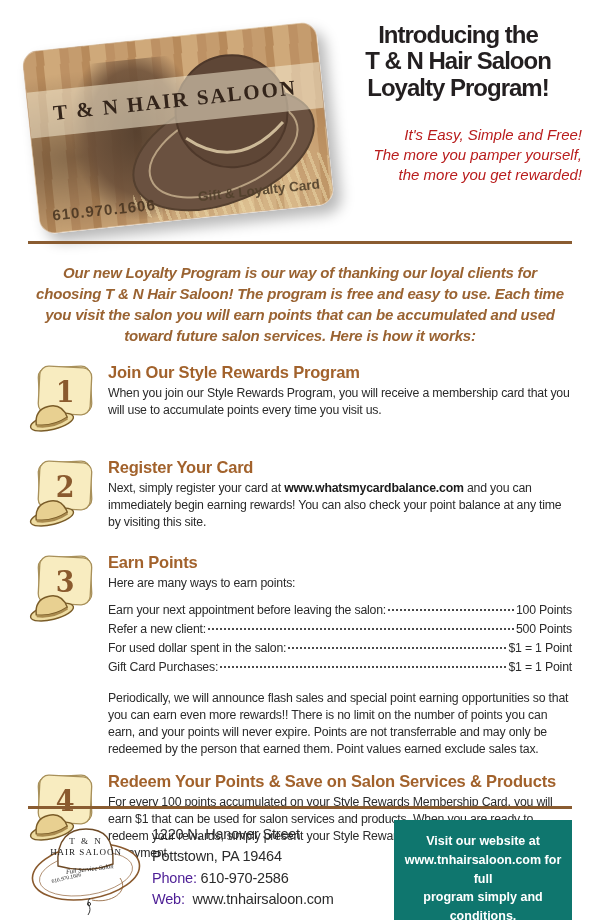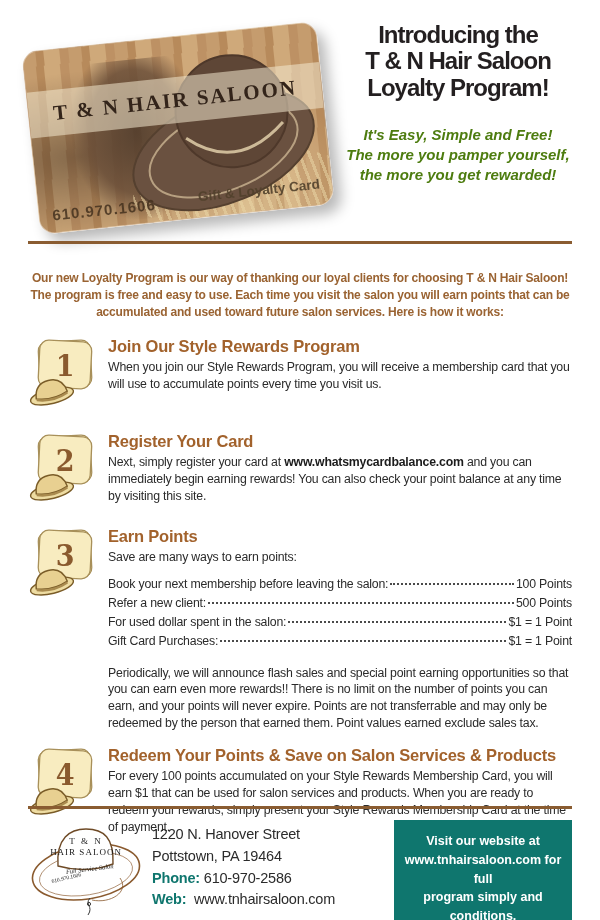--- a/index.html
+++ b/index.html
@@ -26,45 +26,45 @@
   .card-brand{font-family:"Liberation Serif",serif;font-weight:bold;font-size:21px;
     letter-spacing:2px;color:#33241a;white-space:nowrap;}
   .card-phone{position:absolute;left:13px;bottom:9px;font-weight:bold;font-size:15px;
     letter-spacing:1px;color:#45321f;opacity:.85;}
   .card-type{position:absolute;right:12px;bottom:13px;font-weight:bold;font-size:13.5px;
     color:#51412c;opacity:.9;}
 
   
   .title-block{position:absolute;left:334px;top:22px;width:248px;text-align:center;}
   .title-line{font-weight:bold;font-size:24px;line-height:1.1;letter-spacing:-1px;color:#231f20;}
-  .subtitle{margin-top:24px;font-weight:bold;font-style:italic;font-size:15px;line-height:1.32;color:#4d7c0f;}
+  .subtitle{margin-top:24px;font-weight:normal;font-style:italic;font-size:15px;line-height:1.32;color:#b91c1c;text-align:right;}
 
   .rule{position:absolute;left:28px;right:28px;height:3px;background:#8a5c31;}
   .rule1{top:241px;} .rule2{top:806px;}
 
   
   .content{position:absolute;left:28px;right:28px;top:254px;}
-  .intro{color:#9a6332;font-weight:bold;font-size:12px;line-height:1.4;text-align:center;margin:16px 2px 16px;}
+  .intro{color:#9a6332;font-weight:bold;font-size:15px;line-height:1.4;text-align:center;margin:8px 2px 16px;font-style:italic;}
   .step{display:flex;margin-bottom:13px;}
   .badge-col{width:80px;flex:none;}
   .step-content{flex:1;padding-top:1px;}
   .step-title{color:#a2622c;font-weight:bold;font-size:16.5px;line-height:1.15;margin:0 0 3px;}
   .step-body{font-size:12.3px;color:#2b2b2b;line-height:1.38;}
   .step-body b{color:#1c1c1c;}
   .rows{margin:9px 0 13px;}
   .prow{display:flex;align-items:baseline;font-size:12.3px;line-height:1.55;color:#2b2b2b;}
   .prow .lbl{white-space:nowrap;}
   .prow .dots{flex:1;border-bottom:2px dotted #4a4a4a;margin:0 2px;transform:translateY(-3px);}
   .prow .val{white-space:nowrap;}
 
   
   .footer{position:absolute;left:28px;right:28px;top:820px;display:flex;align-items:flex-start;}
   .logo-box{width:118px;flex:none;}
   .contact{font-size:14.5px;line-height:1.5;color:#2b2b2b;padding-top:4px;padding-left:6px;}
-  .contact .lab{color:#0f766e;font-weight:bold;}
+  .contact .lab{color:#4c1d95;font-weight:normal;}
   .cta-box{margin-left:auto;width:178px;box-sizing:border-box;background:#0f766e;color:#ffffff;
     font-weight:bold;font-size:12.5px;line-height:1.5;text-align:center;padding:12px 8px;}
 </style>
 </head>
 <body>
 
 <div class="page">
 
   <div class="card-wrap">
     <div class="card-boot"></div>
@@ -150,24 +150,24 @@
             <g transform="translate(2,48) rotate(-14 22 12)">
               <ellipse cx="22" cy="12" rx="22" ry="7.5" fill="#eedca2" stroke="#7a5c28" stroke-width="1.4"></ellipse>
               <path d="M6,11 Q8,-4 22,-4 Q36,-4 38,11 Q22,17 6,11 Z" fill="#e8d091" stroke="#7a5c28" stroke-width="1.4"></path>
               <path d="M6,11 Q22,17 38,11 L38,13.5 Q22,19.5 6,13.5 Z" fill="#a98a4e"></path>
             </g>
           </g>
         </svg>
       </div>
       <div class="step-content">
         <h3 class="step-title">Earn Points</h3>
-        <div class="step-body">Save are many ways to earn points:</div>
+        <div class="step-body">Here are many ways to earn points:</div>
         <div class="rows">
           <div class="prow">
-            <span class="lbl">Book your next membership before leaving the salon:</span>
+            <span class="lbl">Earn your next appointment before leaving the salon:</span>
             <span class="dots"></span>
             <span class="val">100 Points</span>
           </div>
           <div class="prow">
             <span class="lbl">Refer a new client:</span>
             <span class="dots"></span>
             <span class="val">500 Points</span>
           </div>
           <div class="prow">
             <span class="lbl">For used dollar spent in the salon:</span>

